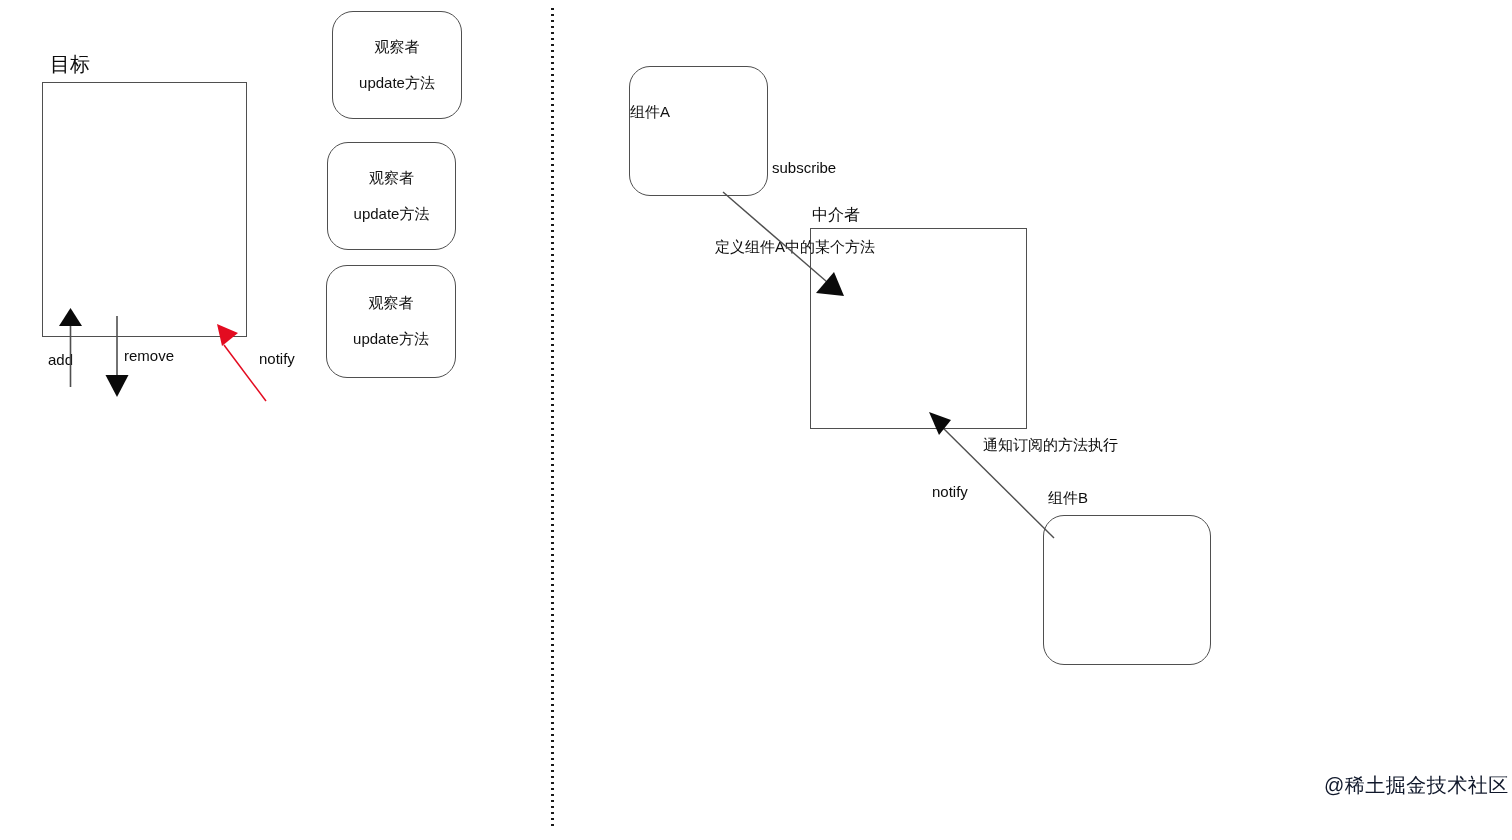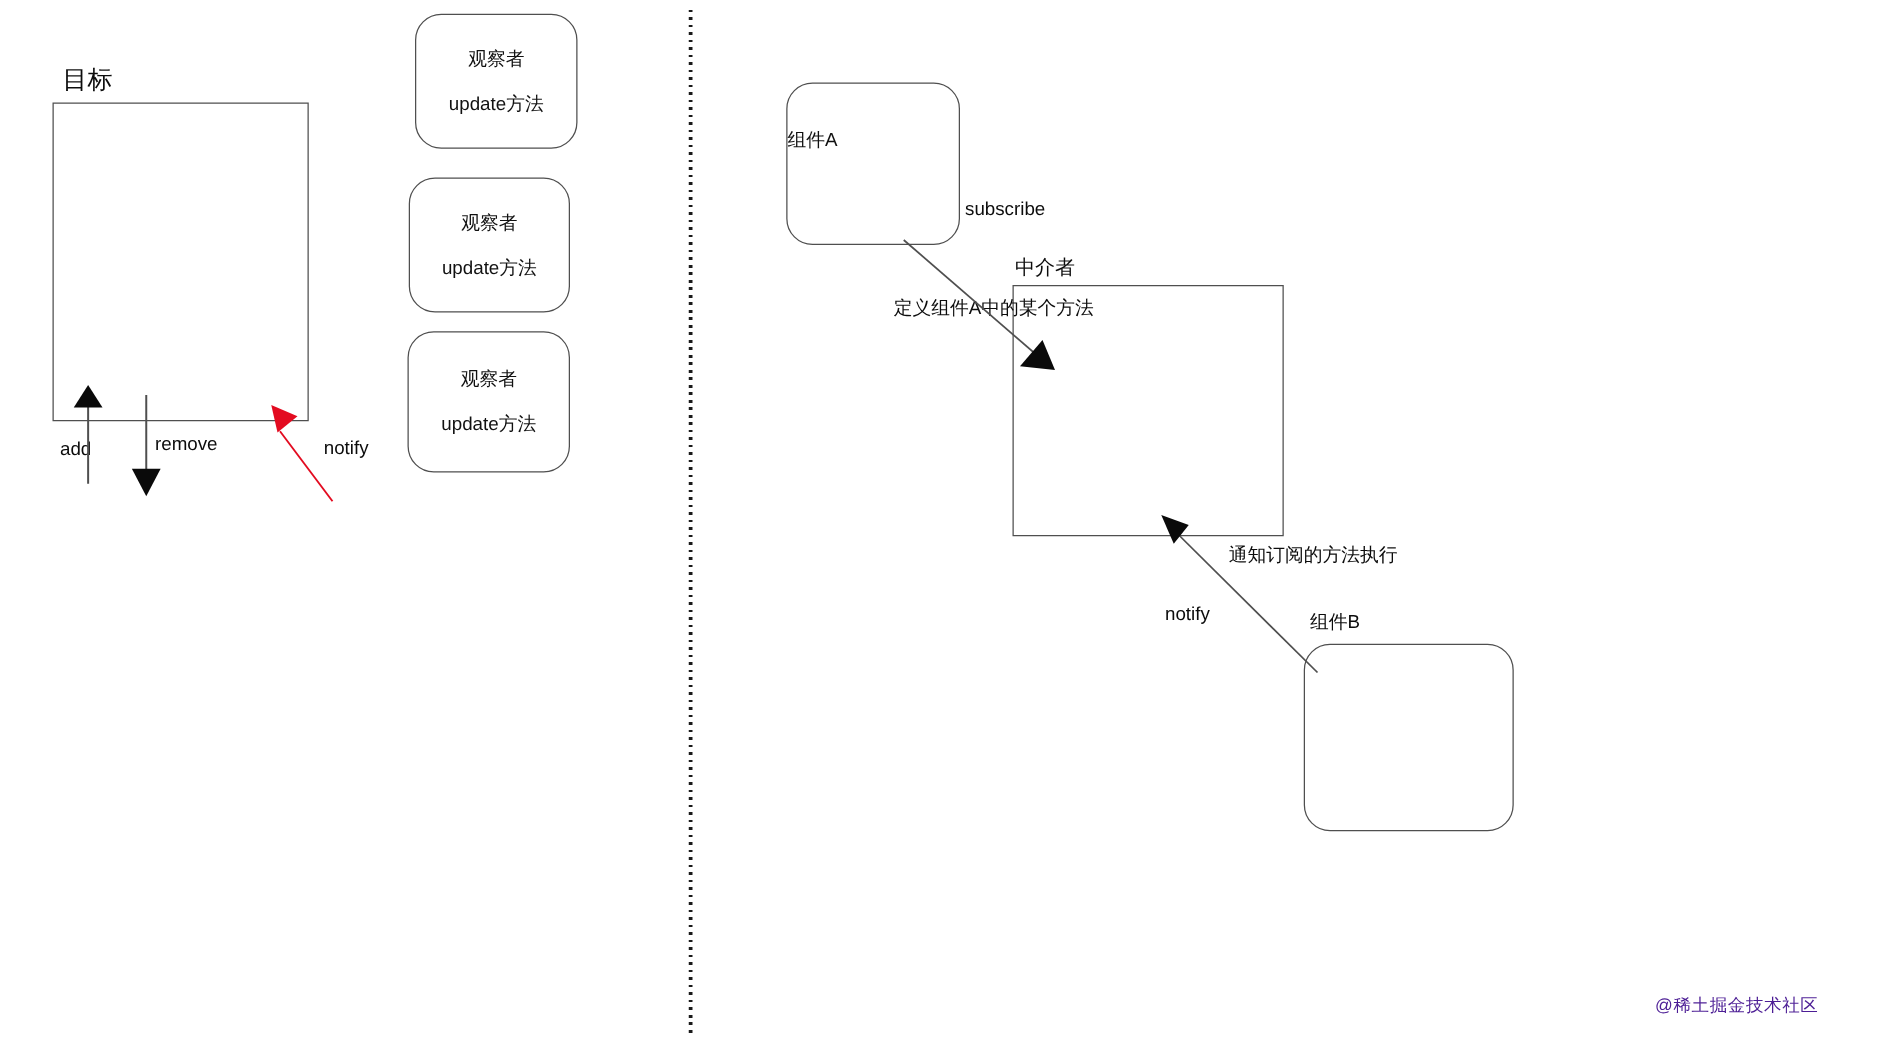--- a/index.html
+++ b/index.html
@@ -68,23 +68,23 @@
     height: 820px;
     background: repeating-linear-gradient(
       to bottom,
       #1a1a1a 0px, #1a1a1a 2px,
       transparent 2px, transparent 6px
     );
   }
   .watermark {
     position: absolute;
     left: 1324px;
-    top: 796px;
-    font-size: 14px;
-    color: #4c1d95;
+    top: 772px;
+    font-size: 20px;
+    color: #0f172a;
     letter-spacing: 0.5px;
   }
   svg.arrow-layer {
     position: absolute;
     left: 0;
     top: 0;
     width: 1512px;
     height: 840px;
     pointer-events: none;
   }

